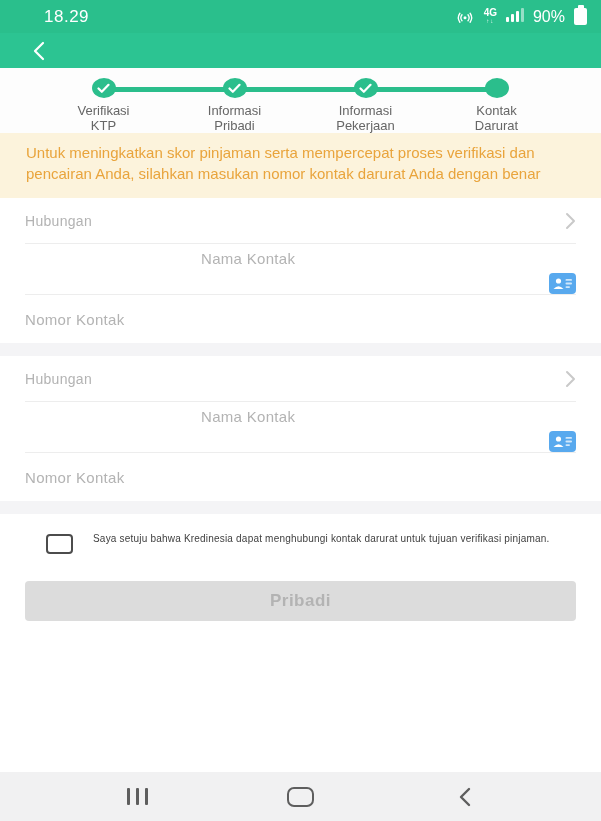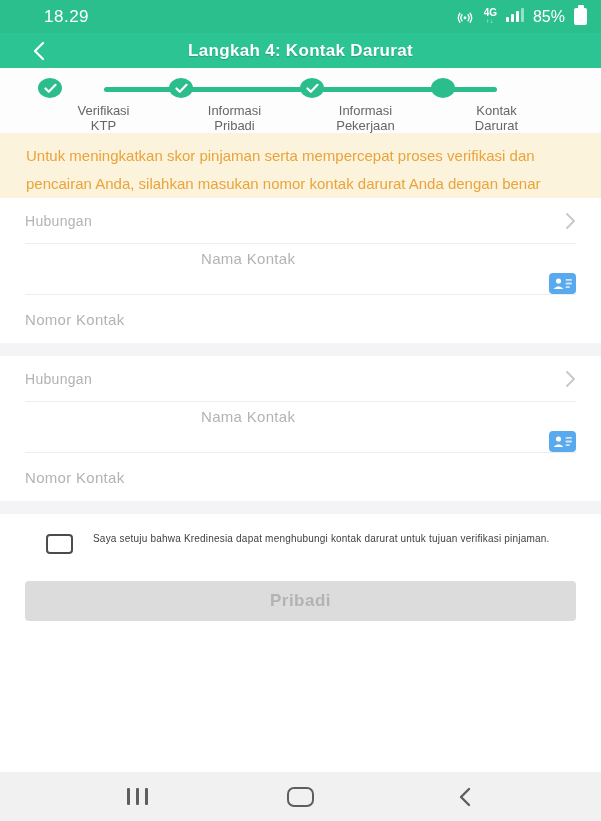--- a/index.html
+++ b/index.html
@@ -32,30 +32,30 @@
   .back-btn { position:absolute; left:22px; top:3px; width:34px; height:30px; display:flex;
               align-items:center; justify-content:center; cursor:pointer; }
   .app-title { color:#fff; font-size:17px; font-weight:bold; letter-spacing:.3px;
                text-shadow:0 1px 1px rgba(0,60,40,.25); }
 
   
   .stepper { height:65px; background:#fdfdfd; position:relative; padding:10px 38px 0;
              display:flex; }
   .stepper-line { position:absolute; left:104px; right:104px; top:19px; height:5px;
                   background:#2bbe8c; border-radius:3px; }
-  .step { width:131px; display:flex; flex-direction:column; position:relative; }
+  .step { width:131px; display:flex; flex-direction:column; align-items:center; position:relative; }
   .step-dot { width:24px; height:22px; border-radius:50%; background:#2bbe8c; z-index:1;
               display:flex; align-items:center; justify-content:center; }
   .step-dot svg { display:block; }
   .step-label { margin-top:5px; font-size:13px; color:#666; text-align:center;
                 line-height:15px; white-space:pre-line; }
 
   
   .notice { height:65px; background:#fcf3dc; padding:9px 26px 0; }
-  .notice-text { color:#e9a43c; font-size:15px; line-height:28px; font-weight:500; width:540px; }
+  .notice-text { color:#e9a43c; font-size:15px; line-height:21px; font-weight:500; width:540px; }
 
   
   .form-row { position:relative; margin:0 25px; display:flex; align-items:center; }
   .form-row.bordered { border-bottom:1px solid #ededed; }
   .row-relationship { height:46px; cursor:pointer; }
   .row-name { height:51px;flex-direction:column; }
   .row-number { height:48px; }
   .ph-text { color:#b3b3b3; font-size:14px; letter-spacing:.3px; }
   .row-input { flex:1; border:0; outline:0; background:transparent; font-size:15px;
                color:#333; font-family:"Liberation Sans", sans-serif; letter-spacing:.3px; }
@@ -105,32 +105,31 @@
       <span class="sb-net">
         <span class="g4">4G</span>
         <span class="arrows">↑↓</span>
       </span>
       <span class="sig">
           <i></i>
           <i></i>
           <i></i>
           <i></i>
         </span>
-      <span class="sb-batt">85%</span>
+      <span class="sb-batt">90%</span>
       <span class="batt"></span>
     </div>
   </div>
 
   <div class="app-header">
     <span class="back-btn">
       <svg width="18" height="22" viewBox="0 0 18 22" fill="none" stroke="#fff" stroke-width="2.2" stroke-linecap="round" stroke-linejoin="round">
           <path d="M13 3 L5 11 L13 19"></path>
         </svg>
     </span>
-    <span class="app-title">Langkah 4: Kontak Darurat</span>
   </div>
 
   <div class="stepper">
     <div class="stepper-line"></div>
 
     <div class="step">
       <span class="step-dot">
         <svg width="13" height="11" viewBox="0 0 13 11" fill="none" stroke="#fff" stroke-width="2.2" stroke-linecap="round" stroke-linejoin="round">
             <path d="M1.5 5.5 L4.8 8.8 L11.5 1.8"></path>
           </svg>

